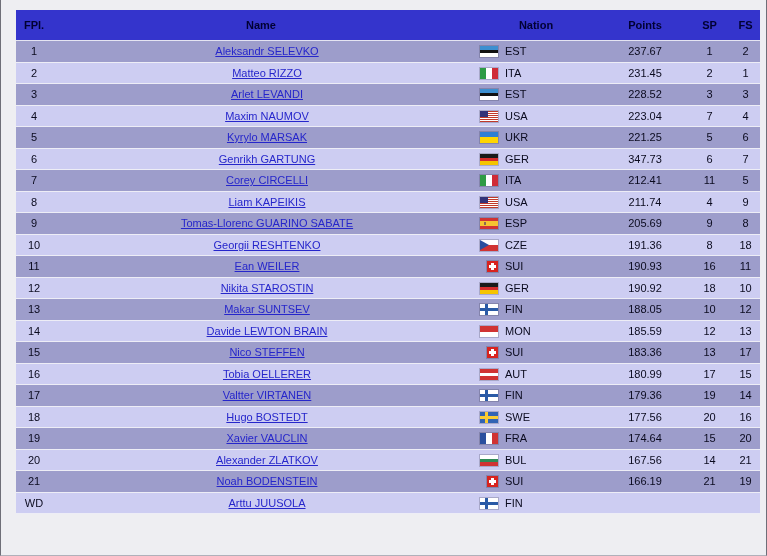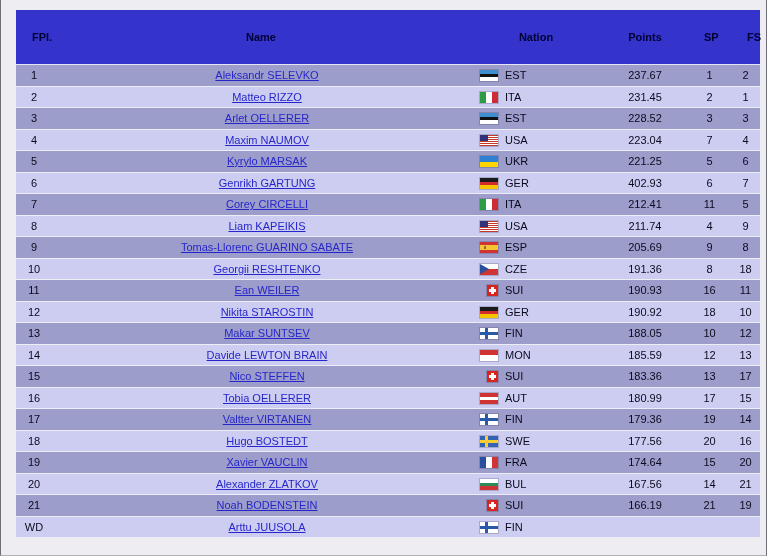--- a/index.html
+++ b/index.html
@@ -31,21 +31,21 @@
   col.c-nation { width: 132px; }
   col.c-points { width: 86px;  }
   col.c-sp     { width: 43px;  }
   col.c-fs     { width: 29px;  }
 
   thead th {
     background: #3434cc;
     color: #000033;
     font-weight: bold;
     height: 22px;
-    padding: 16px;
+    padding: 4px;
     text-align: center;
     border-bottom: 1px solid #e4e4f2;
     margin-top: 16px;
   }
   thead th.h-name { text-align: center; }
 
   tbody td {
     height: 20.5px;
     padding: 0;
     border-bottom: 1px solid #ededf6;
@@ -195,21 +195,21 @@
               </span>
               <span>ITA</span>
             </span>
           </td>
           <td class="c-points">231.45</td>
           <td class="c-sp">2</td>
           <td class="c-fs">1</td>
         </tr>
         <tr class="odd">
           <td class="c-fpl">3</td>
-          <td class="c-name"><a>Arlet OELLERER</a></td>
+          <td class="c-name"><a>Arlet LEVANDI</a></td>
           <td class="c-nation">
             <span class="nation-wrap">
               <span class="flagbox">
                 <span class="flag f-est"></span>
               </span>
               <span>EST</span>
             </span>
           </td>
           <td class="c-points">228.52</td>
           <td class="c-sp">3</td>
@@ -249,21 +249,21 @@
           <td class="c-fpl">6</td>
           <td class="c-name"><a>Genrikh GARTUNG</a></td>
           <td class="c-nation">
             <span class="nation-wrap">
               <span class="flagbox">
                 <span class="flag f-ger"></span>
               </span>
               <span>GER</span>
             </span>
           </td>
-          <td class="c-points">402.93</td>
+          <td class="c-points">347.73</td>
           <td class="c-sp">6</td>
           <td class="c-fs">7</td>
         </tr>
         <tr class="odd">
           <td class="c-fpl">7</td>
           <td class="c-name"><a>Corey CIRCELLI</a></td>
           <td class="c-nation">
             <span class="nation-wrap">
               <span class="flagbox">
                 <span class="flag f-ita"></span>

